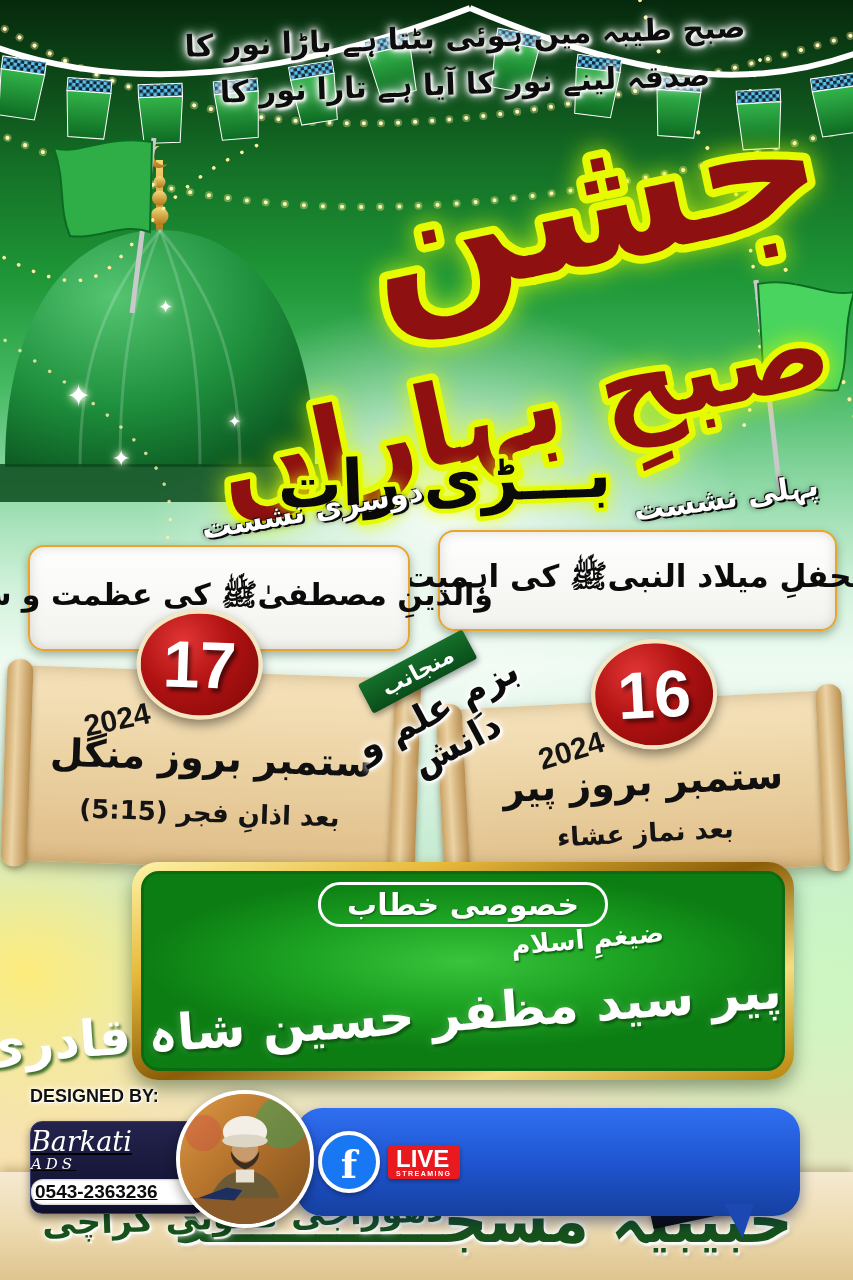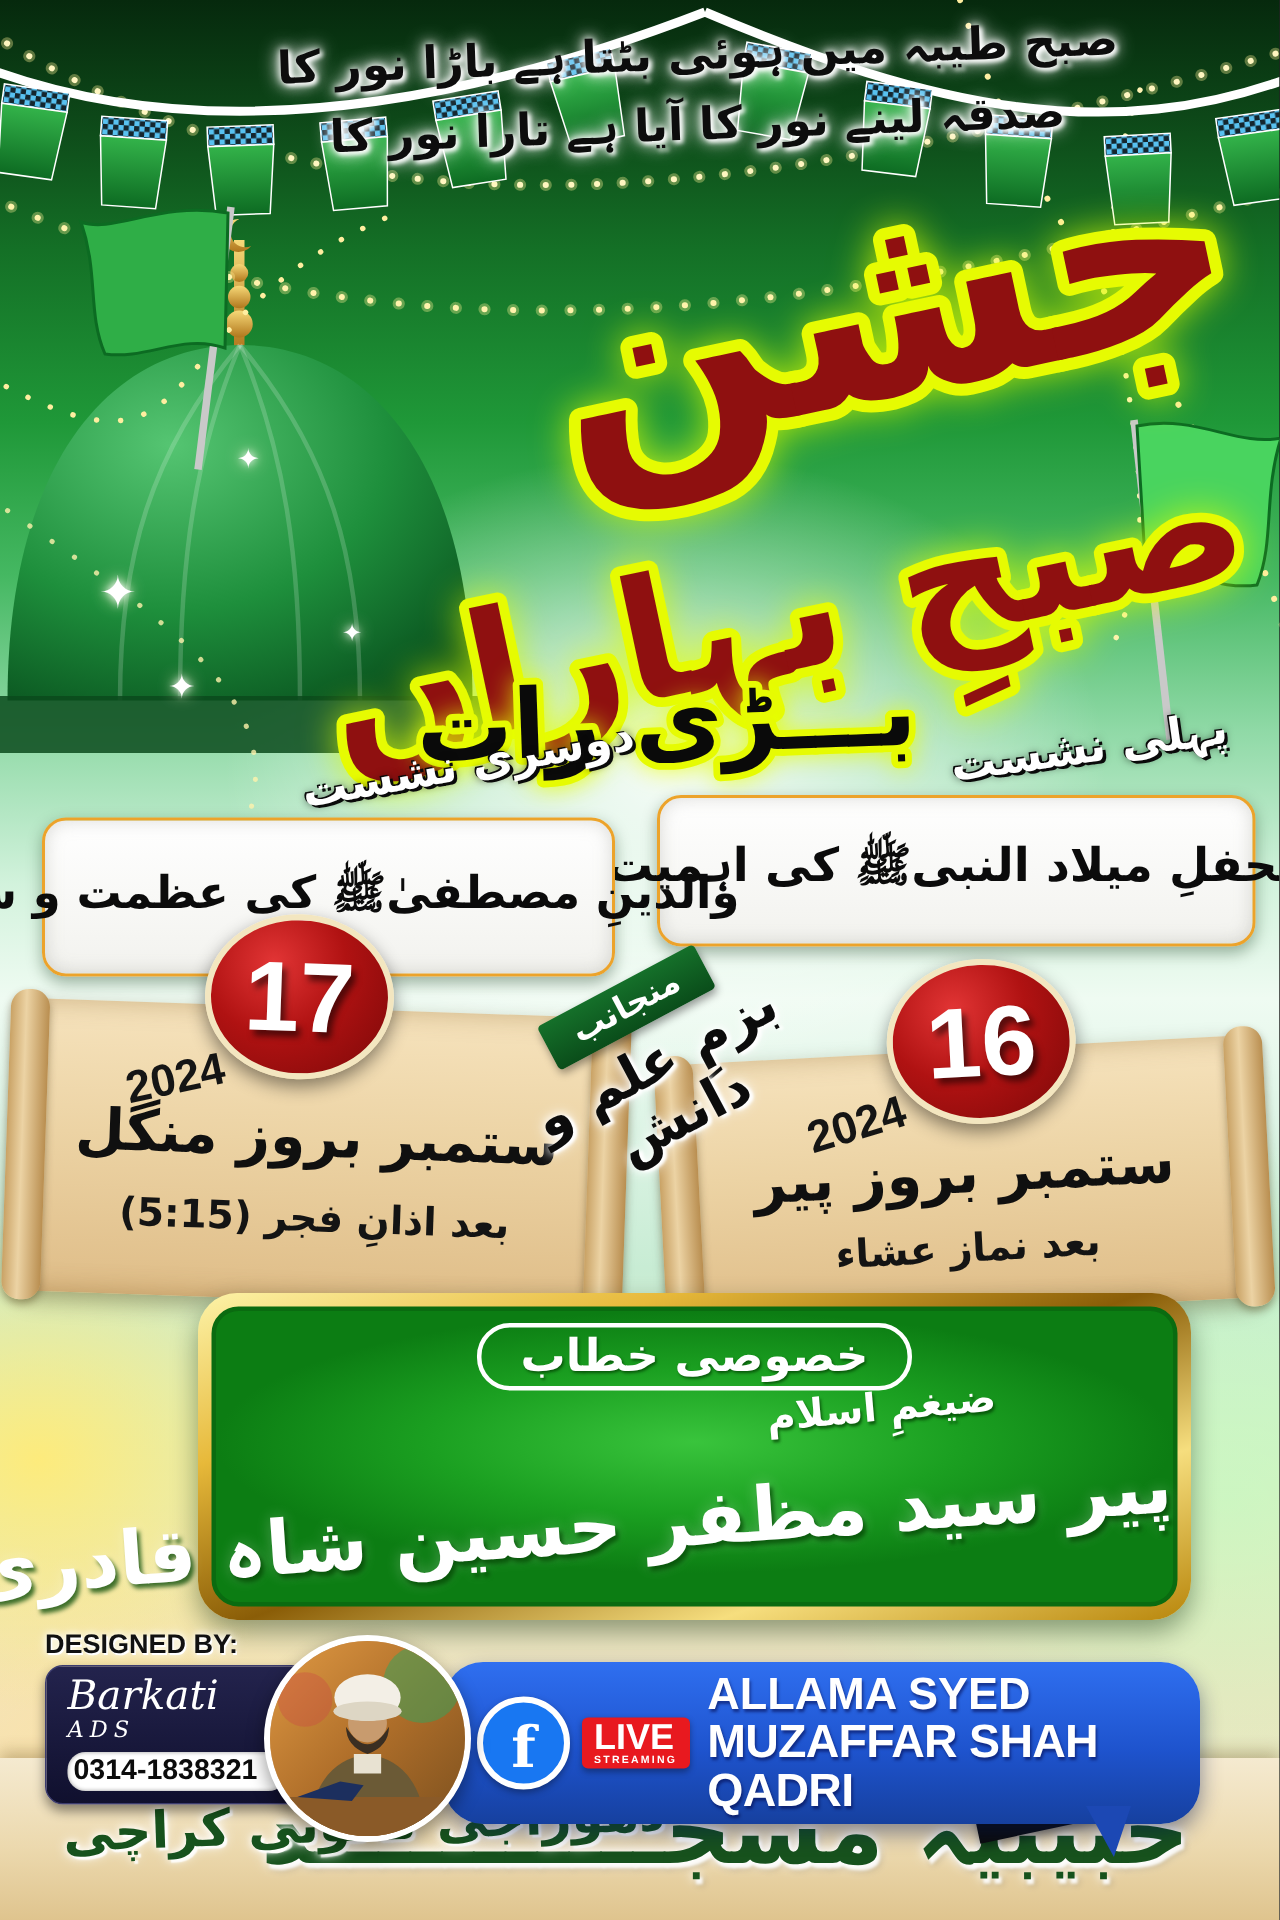--- a/index.html
+++ b/index.html
@@ -72,22 +72,22 @@
   .honorific{position:absolute;top:50px;right:118px;color:#fff;font-size:26px;font-weight:bold;direction:rtl;
     transform:rotate(-5deg);text-shadow:1px 2px 2px rgba(0,60,0,.7);}
   .speaker{position:absolute;bottom:26px;left:0;right:0;text-align:center;color:#fff;font-size:50px;font-weight:800;
     direction:rtl;white-space:nowrap;transform:rotate(-4deg);
     text-shadow:2px 3px 3px rgba(0,70,0,.75),0 0 10px rgba(255,255,255,.25);}
 
   
   .designer{left:30px;top:1086px;width:176px;z-index:5;font-family:"Liberation Sans",sans-serif;}
   .designer .dhead{font-size:18px;font-weight:800;color:#111;
     text-shadow:0 0 4px #fff,0 0 7px #fff,1px 1px 0 #fff;}
-  .dbox{margin-top:3px;background:linear-gradient(180deg,#23234d,#10102e);border-radius:12px;
-    padding:6px 14px 8px;box-shadow:0 4px 8px rgba(0,0,0,.45);border:1px solid #3b3b6e;}
+  .dbox{margin-top:14px;background:linear-gradient(180deg,#23234d,#10102e);border-radius:12px;
+    padding:6px 0 8px;box-shadow:0 4px 8px rgba(0,0,0,.45);border:1px solid #3b3b6e;text-decoration:underline;}
   .dbrand{font-family:"DejaVu Serif",serif;font-style:italic;color:#fff;font-size:27px;line-height:1;}
   .dbrand2{font-family:"DejaVu Serif",serif;font-style:italic;color:#fff;font-size:15px;letter-spacing:4px;line-height:1.2;}
   .dphone{margin-top:6px;background:#fff;border-radius:12px;padding:2px 4px;color:#0c0c0c;
     font-size:19px;font-weight:800;box-shadow:inset 0 0 3px rgba(0,0,0,.4);}
 
   
   .photo{left:176px;top:1090px;width:130px;height:130px;border-radius:50%;border:4px solid #fff;
     overflow:hidden;z-index:6;box-shadow:0 5px 12px rgba(0,0,0,.4);background:#caa27a;}
 
   
@@ -306,21 +306,21 @@
       <div class="honorific">ضیغمِ اسلام</div>
       <div class="speaker">پیر سید مظفر حسین شاہ قادری</div>
     </div>
   </div>
 
   <div class="designer abs">
     <div class="dhead">DESIGNED BY:</div>
     <div class="dbox">
       <div class="dbrand">Barkati</div>
       <div class="dbrand2">ADS</div>
-      <div class="dphone">0314-1838321</div>
+      <div class="dphone">0543-2363236</div>
     </div>
   </div>
 
   <div class="photo abs">
     <svg width="130" height="130" viewBox="0 0 100 100">
       <defs>
         <linearGradient id="pbg" x1="0" y1="0" x2="1" y2="1">
           <stop offset="0" stop-color="#e09a44"></stop>
             <stop offset=".5" stop-color="#b06f2a"></stop>
             <stop offset="1" stop-color="#7a4f1e"></stop>
@@ -341,24 +341,20 @@
   </div>
 
   <div class="livebar abs">
     <div class="fbwrap">
       <span>f</span>
     </div>
     <div class="livebadge">
       <div class="lv">LIVE</div>
       <div class="st">STREAMING</div>
     </div>
-    <div class="livename">
-      <div class="n1">ALLAMA SYED</div>
-      <div class="n2">MUZAFFAR SHAH QADRI</div>
-    </div>
   </div>
   <div class="bar-tail abs"></div>
 
   <div class="venue abs">
     <div class="venue-name">حبیبیہ مسجـــــــــــد</div>
     <div class="venue-badge">بمقام</div>
     <div class="venue-addr">دھوراجی کالونی کراچی</div>
   </div>
 
 </div>

